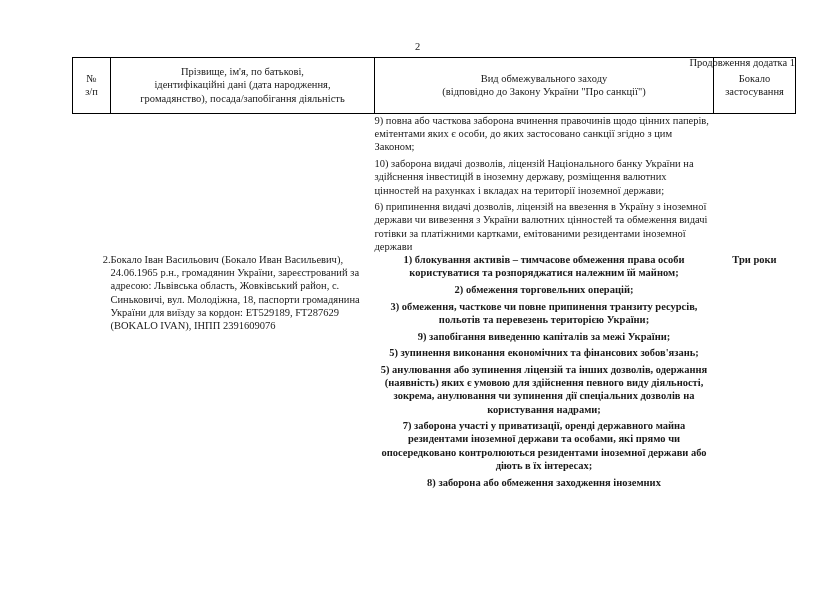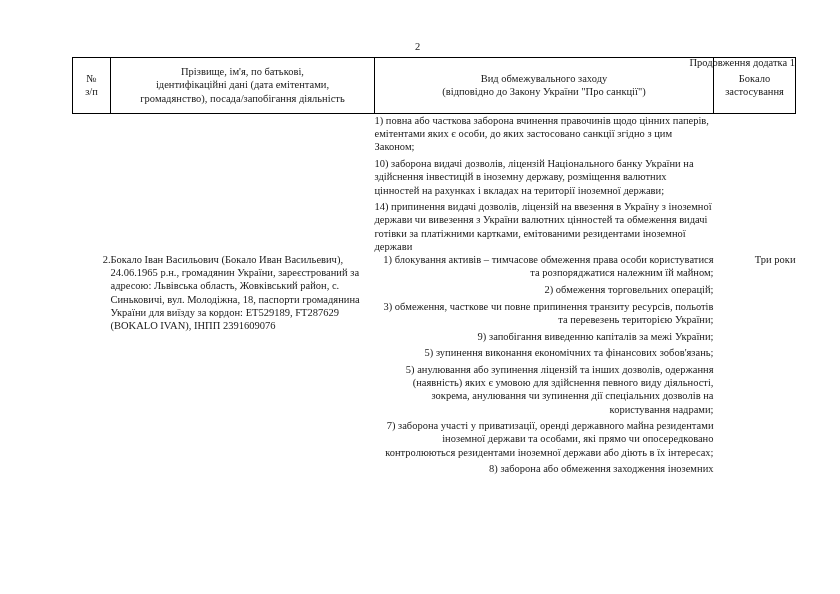--- a/index.html
+++ b/index.html
@@ -98,27 +98,29 @@
   .namecell {
     padding: 5px 8px 0 11px;
     font-size: 10.5px;
     line-height: 13.4px;
     text-align: left;
   }
   .meascell {
     padding: 5px 8px 0 11px;
     font-size: 10.5px;
     line-height: 13.4px;
-    text-align: right;
+    text-align: center;
+    font-weight: bold;
   }
   .termcell {
     padding: 5px 6px 0 8px;
     font-size: 10.5px;
     line-height: 13.4px;
-    text-align: right;
+    text-align: center;
+    font-weight: bold;
   }
   
   .contcell {
     padding: 5px 8px 0 11px;
     font-size: 10.5px;
     line-height: 13.4px;
   }
 
   .para { margin: 0 0 3.5px 0; }
   .para:last-child { margin-bottom: 0; }
@@ -143,40 +145,40 @@
     </colgroup>
     <tbody>
 
       <tr class="hrow">
         <td>
           <span class="hdr-line">№</span>
           <span class="hdr-line">з/п</span>
         </td>
         <td>
           <span class="hdr-line">Прізвище, ім'я, по батькові,</span>
-          <span class="hdr-line">ідентифікаційні дані (дата емітентами,</span>
+          <span class="hdr-line">ідентифікаційні дані (дата народження,</span>
           <span class="hdr-line">громадянство), посада/запобігання діяльність</span>
         </td>
         <td>
           <span class="hdr-line">Вид обмежувального заходу</span>
           <span class="hdr-line">(відповідно до Закону України "Про санкції")</span>
         </td>
         <td>
           <span class="hdr-line">Бокало</span>
           <span class="hdr-line">застосування</span>
         </td>
       </tr>
 
       <tr class="brow">
         <td></td>
         <td></td>
         <td class="contcell">
-          <p class="para">1) повна або часткова заборона вчинення правочинів щодо цінних паперів, емітентами яких є особи, до яких застосовано санкції згідно з цим Законом;</p>
+          <p class="para">9) повна або часткова заборона вчинення правочинів щодо цінних паперів, емітентами яких є особи, до яких застосовано санкції згідно з цим Законом;</p>
           <p class="para">10) заборона видачі дозволів, ліцензій Національного банку України на здійснення інвестицій в іноземну державу, розміщення валютних цінностей на рахунках і вкладах на території іноземної держави;</p>
-          <p class="para">14) припинення видачі дозволів, ліцензій на ввезення в Україну з іноземної держави чи вивезення з України валютних цінностей та обмеження видачі готівки за платіжними картками, емітованими резидентами іноземної держави</p>
+          <p class="para">6) припинення видачі дозволів, ліцензій на ввезення в Україну з іноземної держави чи вивезення з України валютних цінностей та обмеження видачі готівки за платіжними картками, емітованими резидентами іноземної держави</p>
         </td>
         <td></td>
       </tr>
 
       <tr class="brow">
         <td class="numcell">2.</td>
         <td class="namecell">
           <p class="tight">Бокало Іван Васильович (Бокало Иван Васильевич), 24.06.1965 р.н., громадянин України, зареєстрований за адресою: Львівська область, Жовківський район, с. Синьковичі, вул. Молодіжна, 18, паспорти громадянина України для виїзду за кордон: ET529189, FT287629 (BOKALO IVAN), ІНПП 2391609076</p>
         </td>
         <td class="meascell">

